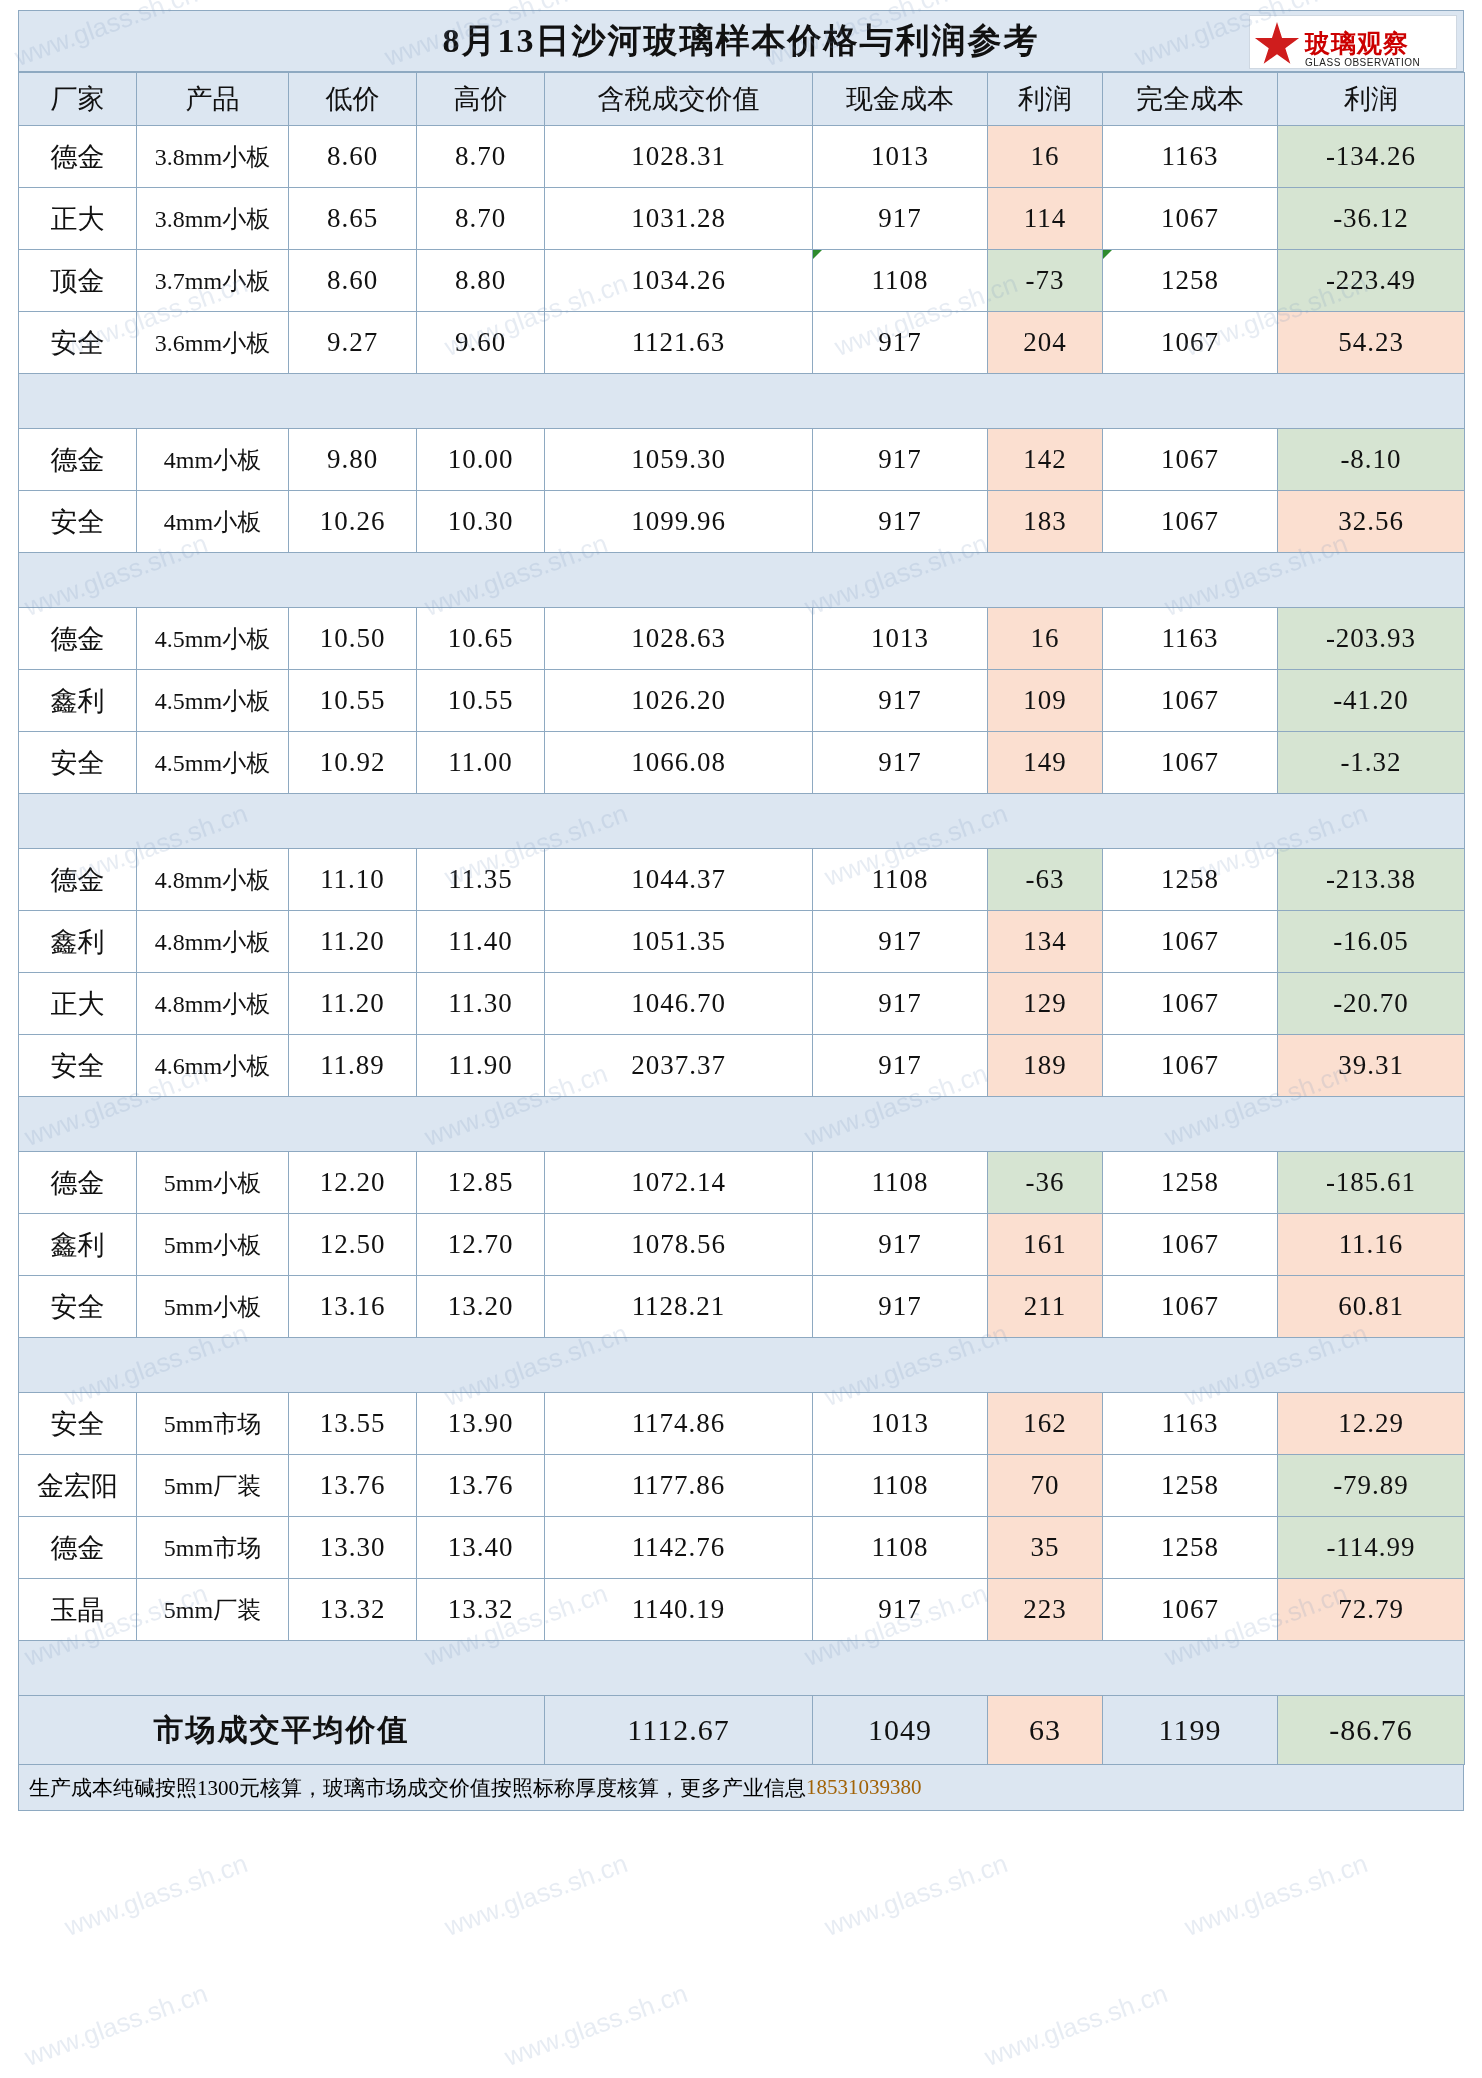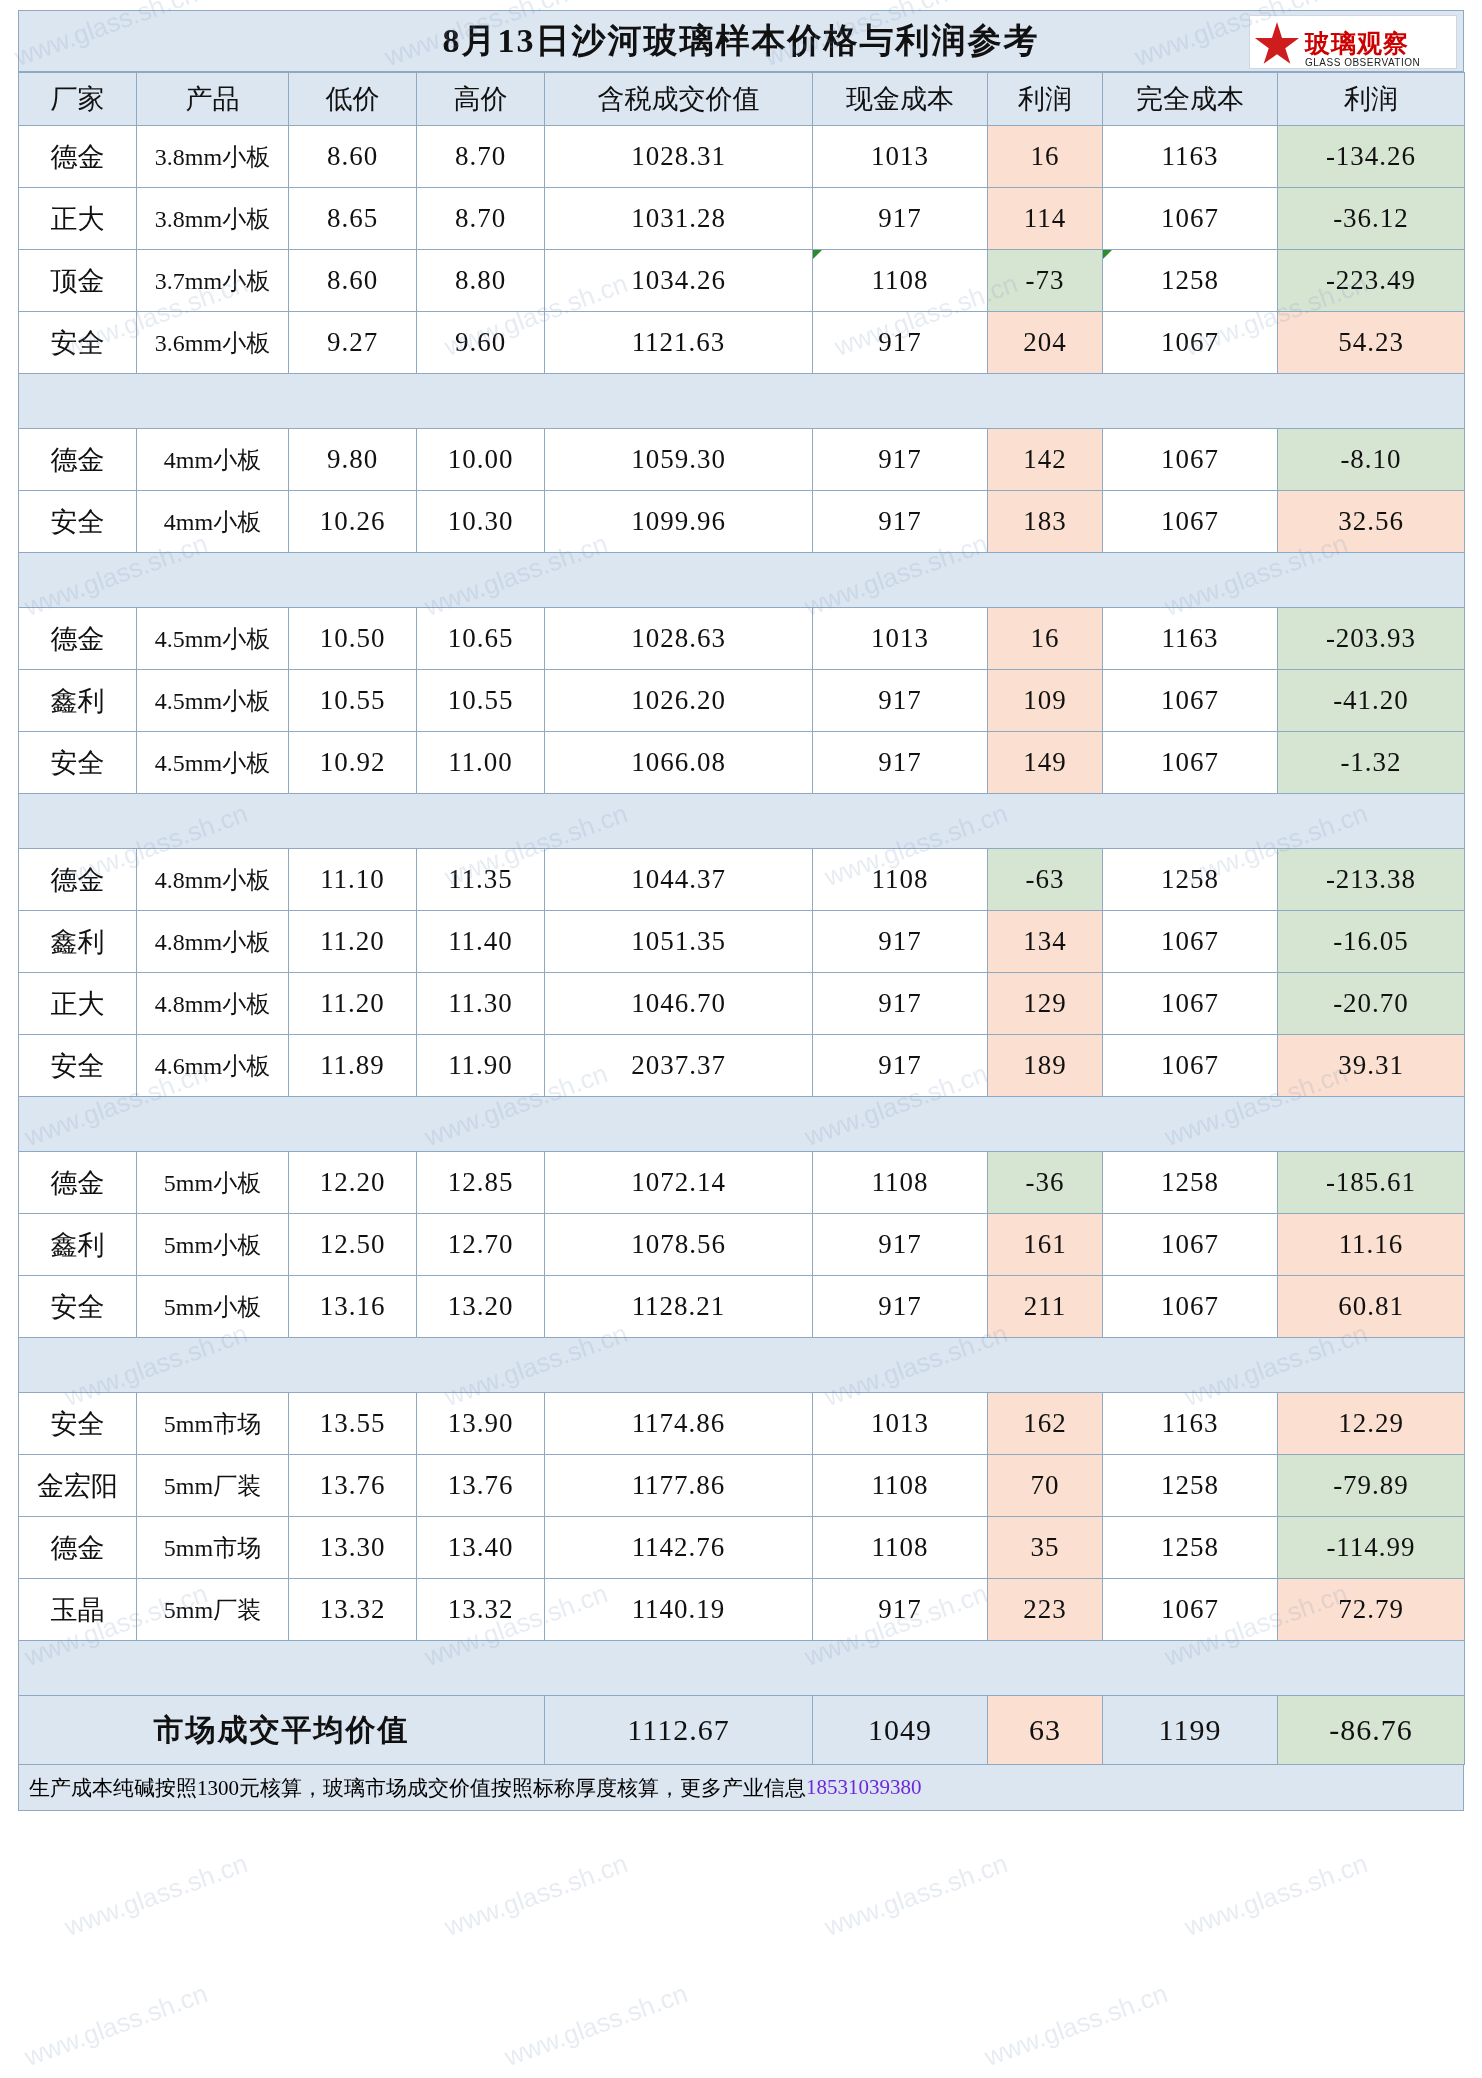--- a/index.html
+++ b/index.html
@@ -126,21 +126,21 @@
     background:#dce6f1;
     height:46px;
     display:flex;
     align-items:center;
     padding-left:10px;
     box-sizing:border-box;
     font-size:21px;
     position:relative;
     z-index:2;
   }
-  .foot .phone{ color:#6d28d9;}
+  .foot .phone{ color:#a16207;}
   .green-tick{
     position:relative;
   }
   .green-tick:after{
     content:"";
     position:absolute;
     left:0;top:0;
     border-top:9px solid #2e8b2e;
     border-right:9px solid transparent;
   }

